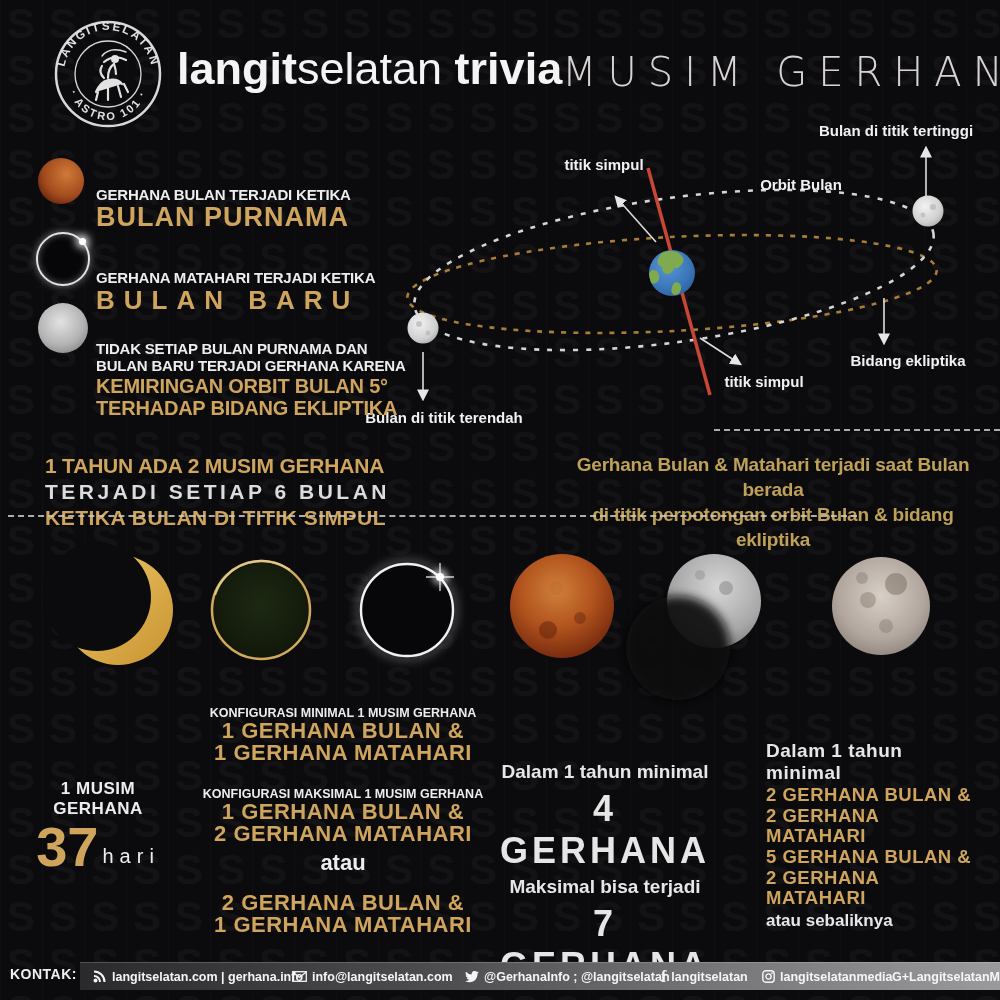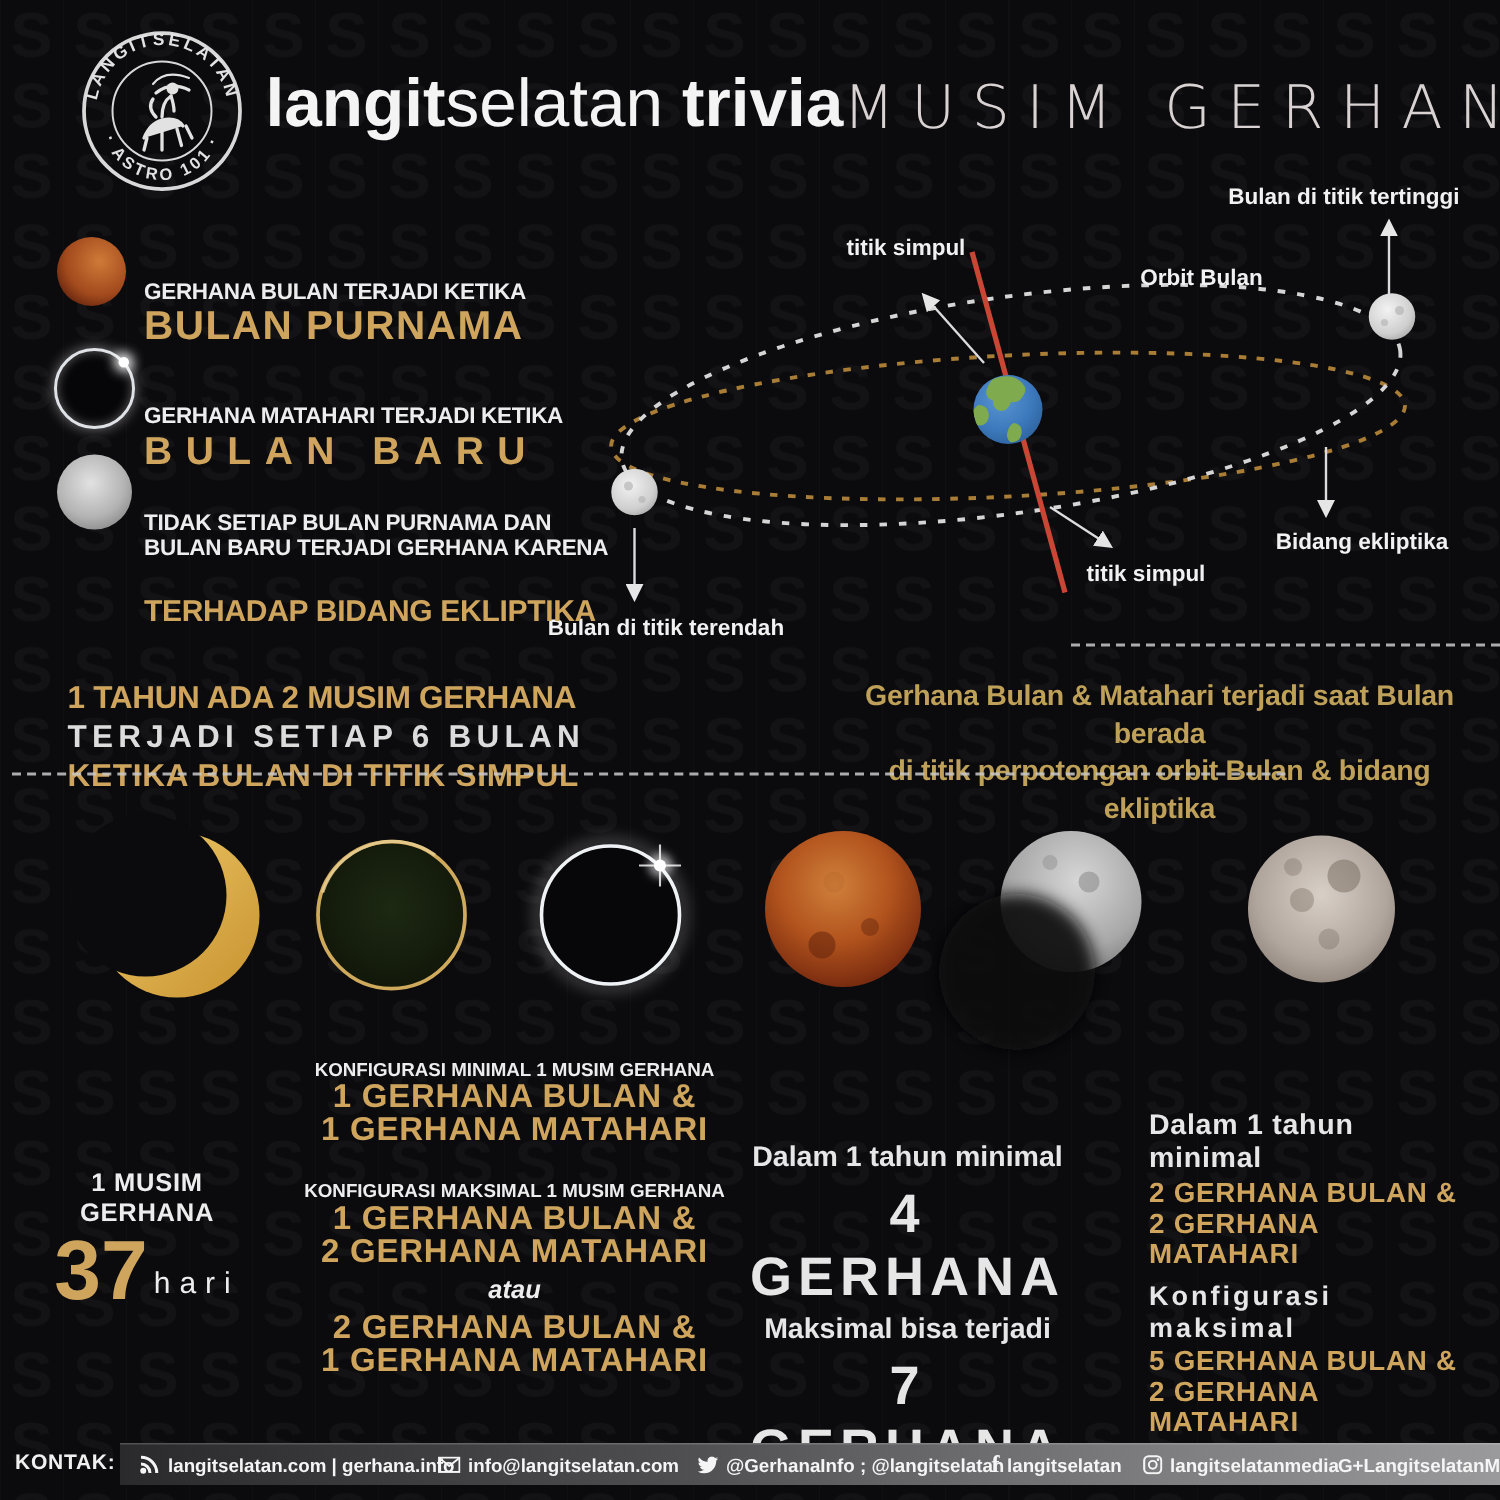--- a/index.html
+++ b/index.html
@@ -52,21 +52,21 @@
   
   #col1{position:absolute;left:14px;top:779px;width:168px;text-align:center;z-index:2;}
   #col1 .t{font-size:17px;letter-spacing:0.5px;}
   #col1 .row{display:flex;justify-content:center;align-items:flex-end;margin-top:2px;}
   #col1 .big{font-size:56px;line-height:52px;}
   #col1 .unit{font-size:20px;letter-spacing:6px;margin:0 0 5px 4px;}
   #col2{position:absolute;left:200px;top:706px;width:286px;text-align:center;z-index:2;}
   #col2 .small{font-size:12.5px;letter-spacing:0;}
   #col2 .g{font-size:22px;line-height:22px;letter-spacing:0.5px;}
   #col2 .gap{height:23px;}
-  #col2 .atau{font-size:17px;margin:5px 0 4px;font-style:italic;}
+  #col2 .atau{font-size:22px;margin:5px 0 16px;}
   #col3{position:absolute;left:500px;top:761px;width:210px;text-align:center;z-index:2;color:#e6e6e6;}
   #col3 .lbl{font-size:19px;}
   #col3 .big{font-size:36px;letter-spacing:4px;margin-top:5px;}
   #col3 .lbl2{margin-top:4px;}
   #col4{position:absolute;left:766px;top:740px;width:215px;text-align:left;z-index:2;}
   #col4 .lbl{font-size:19px;letter-spacing:0.5px;color:#e6e6e6;}
   #col4 .g{font-size:18.5px;line-height:20px;letter-spacing:0.5px;margin-top:1px;}
   #col4 .lbl2{font-size:18px;letter-spacing:2px;margin-top:8px;color:#e6e6e6;}
   #col4 .note{font-size:17px;margin-top:3px;color:#e6e6e6;}
   
@@ -129,20 +129,21 @@
       <span class="spark"></span>
     </div>
   <div id="icon-full" class="moonicon"></div>
 
   <div id="f1a" class="factline b wht">GERHANA BULAN TERJADI KETIKA</div>
   <div id="f1b" class="factline b gold">BULAN PURNAMA</div>
   <div id="f2a" class="factline b wht">GERHANA MATAHARI TERJADI KETIKA</div>
   <div id="f2b" class="factline b gold">BULAN BARU</div>
   <div id="f3a" class="factline b wht">TIDAK SETIAP BULAN PURNAMA DAN</div>
   <div id="f3b" class="factline b wht">BULAN BARU TERJADI GERHANA KARENA</div>
+  <div id="f3c" class="factline b gold">KEMIRINGAN ORBIT BULAN 5°</div>
   <div id="f3d" class="factline b gold">TERHADAP BIDANG EKLIPTIKA</div>
   <div id="s1" class="factline b gold">1 TAHUN ADA 2 MUSIM GERHANA</div>
   <div id="s2" class="factline b">TERJADI SETIAP 6 BULAN</div>
   <div id="s3" class="factline b gold">KETIKA BULAN DI TITIK SIMPUL</div>
 
   <svg class="abs" style="left:0;top:0;z-index:1" width="1000" height="960">
     <defs>
       <marker id="ah" viewBox="0 0 10 10" refX="8" refY="5" markerWidth="7.5" markerHeight="7.5" orient="auto-start-reverse">
         <path d="M0,0 L10,5 L0,10 z" fill="#e6e6e6"></path>
       </marker>
@@ -299,21 +300,20 @@
     <div class="lbl b">Dalam 1 tahun minimal</div>
     <div class="big b">4 GERHANA</div>
     <div class="lbl lbl2 b">Maksimal bisa terjadi</div>
     <div class="big b">7 GERHANA</div>
   </div>
 
   <div id="col4">
     <div class="lbl b">Dalam 1 tahun minimal</div>
     <div class="g b gold">2 GERHANA  BULAN &amp;</div>
     <div class="g b gold">2 GERHANA MATAHARI</div>
-    <div class="lbl2 b">Konfigurasi maksimal</div>
     <div class="g b gold">5 GERHANA  BULAN &amp;</div>
     <div class="g b gold">2 GERHANA MATAHARI</div>
     <div class="note b">atau sebaliknya</div>
   </div>
 
   <div id="footer-label" class="b">KONTAK:</div>
   <div id="footer-bar">
 
     <div class="fitem" style="left:13px">
       <svg width="14" height="13" viewBox="0 0 14 13">

